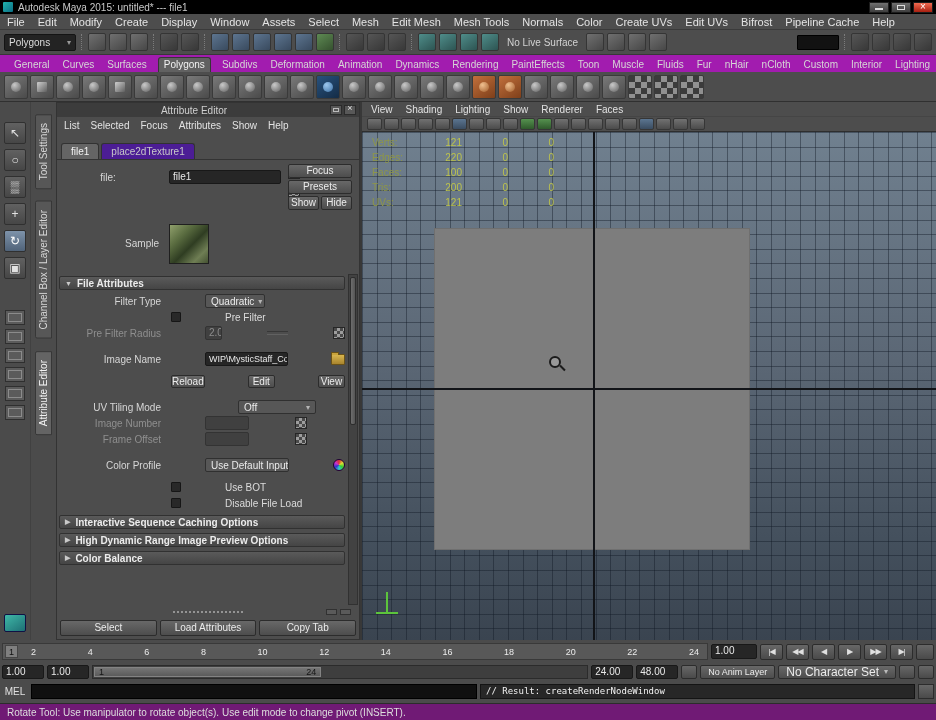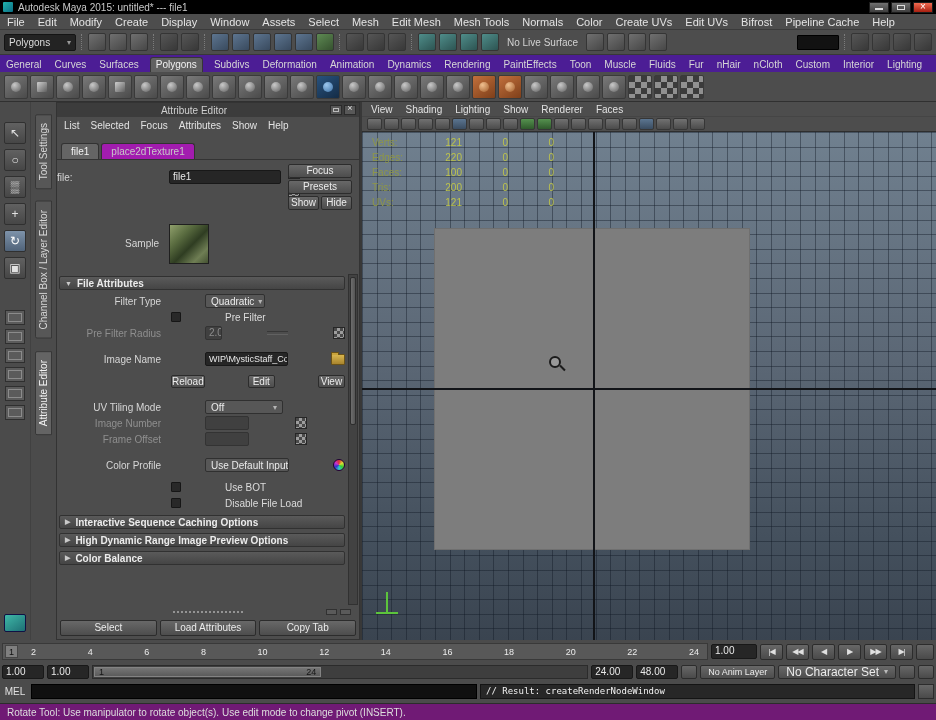--- a/index.html
+++ b/index.html
@@ -29,21 +29,21 @@
   .sdiv::after { content:""; position:absolute; left:2px; top:2px; bottom:2px; border-left:1px dotted #7c7c7c; }
   .sicon { width:18px; height:18px; flex:0 0 auto; border-radius:2px; background:linear-gradient(145deg,#707070,#474747); border:1px solid #353535; }
   .sicon.b { background:linear-gradient(145deg,#5d7590,#394a5e); }
   .sicon.g { background:linear-gradient(145deg,#5e8a53,#36512f); }
   .sicon.t { background:linear-gradient(145deg,#4f8d8a,#2d5452); }
   .sicon.d { background:linear-gradient(145deg,#565656,#383838); }
   .live-label { color:#d2d2d2; margin:0 5px; white-space:nowrap; }
   .qfield { width:42px; height:15px; background:#121212; border:1px solid #000; border-radius:1px; }
 
   
-  .shelftabs { height:17px; background:#4c1d95; display:flex; align-items:flex-end; gap:9px; padding:0 4px; font-size:10px; color:#d6d6d6; flex:0 0 auto; white-space:nowrap; }
+  .shelftabs { height:17px; background:#a21caf; display:flex; align-items:flex-end; gap:9px; padding:0 12px; font-size:10px; color:#d6d6d6; flex:0 0 auto; white-space:nowrap; }
   .shelftab { padding:1px 2px 2px; }
   .shelftab.active { background:#616161; border:1px solid #363636; border-bottom:none; border-radius:3px 3px 0 0; padding:1px 5px 2px; color:#f2f2f2; }
   .shelficons { height:30px; background:#4d4d4d; border-bottom:1px solid #303030; display:flex; align-items:center; gap:2px; padding:0 4px; flex:0 0 auto; }
   .shicon { width:24px; height:24px; flex:0 0 auto; border-radius:2px; background:linear-gradient(145deg,#7a7a7a,#4a4a4a); border:1px solid #3a3a3a; position:relative; }
   .shicon::after { content:""; position:absolute; inset:6px; background:radial-gradient(circle at 35% 30%, #c9c9c9, #5e5e5e); border-radius:50%; }
   .shicon:nth-child(2)::after, .shicon:nth-child(5)::after { border-radius:1px; background:linear-gradient(135deg,#cfcfcf,#5e5e5e); }
   .shicon:nth-child(13) { background:linear-gradient(145deg,#28527e,#142c46); }
   .shicon:nth-child(13)::after { background:radial-gradient(circle at 35% 30%, #9cc7ee, #3c6fa2); }
   .shicon:nth-child(19), .shicon:nth-child(20) { background:linear-gradient(145deg,#c2703c,#7e3f1a); }
   .shicon:nth-child(19)::after, .shicon:nth-child(20)::after { background:radial-gradient(circle at 35% 30%, #f0c090, #a05a28); }
@@ -67,32 +67,32 @@
 
   
   .ae { width:304px; flex:0 0 auto; background:#4d4d4d; border:1px solid #333; display:flex; flex-direction:column; }
   .ae-header { height:14px; background:#3c3c3c; display:flex; align-items:center; padding:0 3px; color:#cfcfcf; flex:0 0 auto; }
   .ae-header .t { flex:1; text-align:center; }
   .ae-hbtn { width:12px; height:10px; background:#585858; border:1px solid #2b2b2b; margin-left:2px; position:relative; }
   .ae-hbtn.x::after { content:"×"; position:absolute; left:0; right:0; top:-3px; text-align:center; font-size:9px; color:#ddd; }
   .ae-hbtn.dk::after { content:""; position:absolute; inset:2px; border:1px solid #bbb; }
   .ae-menus { height:17px; display:flex; gap:11px; align-items:center; padding:0 7px; color:#e2e2e2; flex:0 0 auto; }
   .ae-tabs { height:18px; margin-top:7px; display:flex; align-items:flex-end; gap:2px; padding:0 4px; flex:0 0 auto; }
-  .ae-tab { background:#a21caf; border:1px solid #323232; border-bottom:none; border-radius:3px 3px 0 0; padding:2px 9px; color:#c8c8c8; }
+  .ae-tab { background:#4c1d95; border:1px solid #323232; border-bottom:none; border-radius:3px 3px 0 0; padding:2px 9px; color:#c8c8c8; }
   .ae-tab.active { background:#656565; color:#f4f4f4; }
   .ae-body { flex:1; min-height:0; border-top:1px solid #333; display:flex; flex-direction:column; padding-top:4px; }
 
   .filerow { position:relative; height:56px; flex:0 0 auto; }
   .lbl { color:#d6d6d6; }
   .lbl.dis { color:#8f8f8f; }
   .fld { background:#262626; border:1px solid #181818; border-radius:2px; color:#e8e8e8; height:14px; line-height:12px; padding:0 3px; white-space:nowrap; overflow:hidden; }
   .fld.dis { background:#404040; border-color:#333; color:#8d8d8d; }
   .btn { background:linear-gradient(#686868,#4d4d4d); border:1px solid #2c2c2c; border-radius:2px; color:#ebebeb; text-align:center; }
   .mapbtn { width:12px; height:12px; background:repeating-conic-gradient(#9d9d9d 0 25%, #4a4a4a 0 50%); background-size:6px 6px; border:1px solid #262626; flex:0 0 auto; }
-  .f-lbl { position:absolute; left:0; top:8px; width:108px; text-align:left; padding-right:6px; }
+  .f-lbl { position:absolute; left:0; top:8px; width:108px; text-align:center; padding-right:6px; }
   .f-fld { position:absolute; left:112px; top:6px; width:112px; }
   .f-map1 { position:absolute; left:231px; top:3px; }
   .f-map2 { position:absolute; left:231px; top:21px; }
   .f-focus { position:absolute; right:7px; top:0; width:64px; height:14px; }
   .f-presets { position:absolute; right:7px; top:16px; width:64px; height:14px; }
   .f-show { position:absolute; right:40px; top:32px; width:31px; height:14px; }
   .f-hide { position:absolute; right:7px; top:32px; width:31px; height:14px; }
 
   .samplerow { position:relative; height:52px; flex:0 0 auto; }
   .s-lbl { position:absolute; left:0; top:18px; width:108px; text-align:right; padding-right:6px; }
@@ -105,21 +105,21 @@
   .sec-h { height:14px; background:linear-gradient(#5a5a5a,#454545); border:1px solid #313131; border-radius:2px; display:flex; align-items:center; padding:0 5px; font-weight:bold; color:#ececec; margin:4px 0 3px; }
   .sec-h::before { content:"▼"; font-size:7px; margin-right:5px; color:#c9c9c9; }
   .sec-h.col::before { content:"▶"; }
   .row { display:flex; align-items:center; height:16px;gap:38px; }
   .row .lbl { width:108px; text-align:right; padding-right:6px; flex:0 0 auto; }
   .row.indent { padding-left:112px; }
   .cb { width:10px; height:10px; background:#282828; border:1px solid #161616; border-radius:1px; margin-right:6px; flex:0 0 auto; }
   .dd { background:#575757; border:1px solid #303030; border-radius:2px; height:14px; display:flex; align-items:center; padding:0 5px; color:#ebebeb; white-space:nowrap; overflow:hidden; }
   .dd::after { content:"▾"; margin-left:auto; padding-left:4px; font-size:8px; color:#b5b5b5; }
   .groove { height:4px; width:82px; border-top:1px solid #373737; border-bottom:1px solid #616161; margin:0 7px; }
-  .w44{width:44px;} .w48{width:48px;} .w60{width:60px;} .w78{width:78px;} .w150{width:150px;} .w160{width:160px; font-size:9px;}
+  .w44{width:44px;} .w48{width:48px;} .w60{width:60px;} .w78{width:78px;margin-left:33px;} .w150{width:150px;} .w160{width:160px; font-size:9px;}
   .mt6{margin-top:6px;} .mt10{margin-top:10px;}
   .folder { width:14px; height:11px; margin-left:5px; background:linear-gradient(#d9b64f,#a8842e); border:1px solid #6c5317; border-radius:1px; position:relative; flex:0 0 auto; }
   .folder::before { content:""; position:absolute; top:-3px; left:-1px; width:6px; height:2px; background:#c9a33b; border:1px solid #6c5317; border-bottom:none; }
   .cp-icon { width:12px; height:12px; border-radius:50%; margin-left:6px; flex:0 0 auto; border:1px solid #203; background:conic-gradient(#d33,#dd3,#3c3,#3cc,#33c,#c3c,#d33); }
   .bumped { margin-left:8px; }
 
   .ae-splitter { height:9px; margin:1px 4px; position:relative; flex:0 0 auto; }
   .ae-splitter::after { content:""; position:absolute; left:38%; right:38%; top:3px; border-top:2px dotted #949494; }
   .split-btn { position:absolute; top:1px; width:11px; height:6px; background:#5a5a5a; border:1px solid #313131; }
   .split-btn.one { right:18px; } .split-btn.two { right:4px; }

